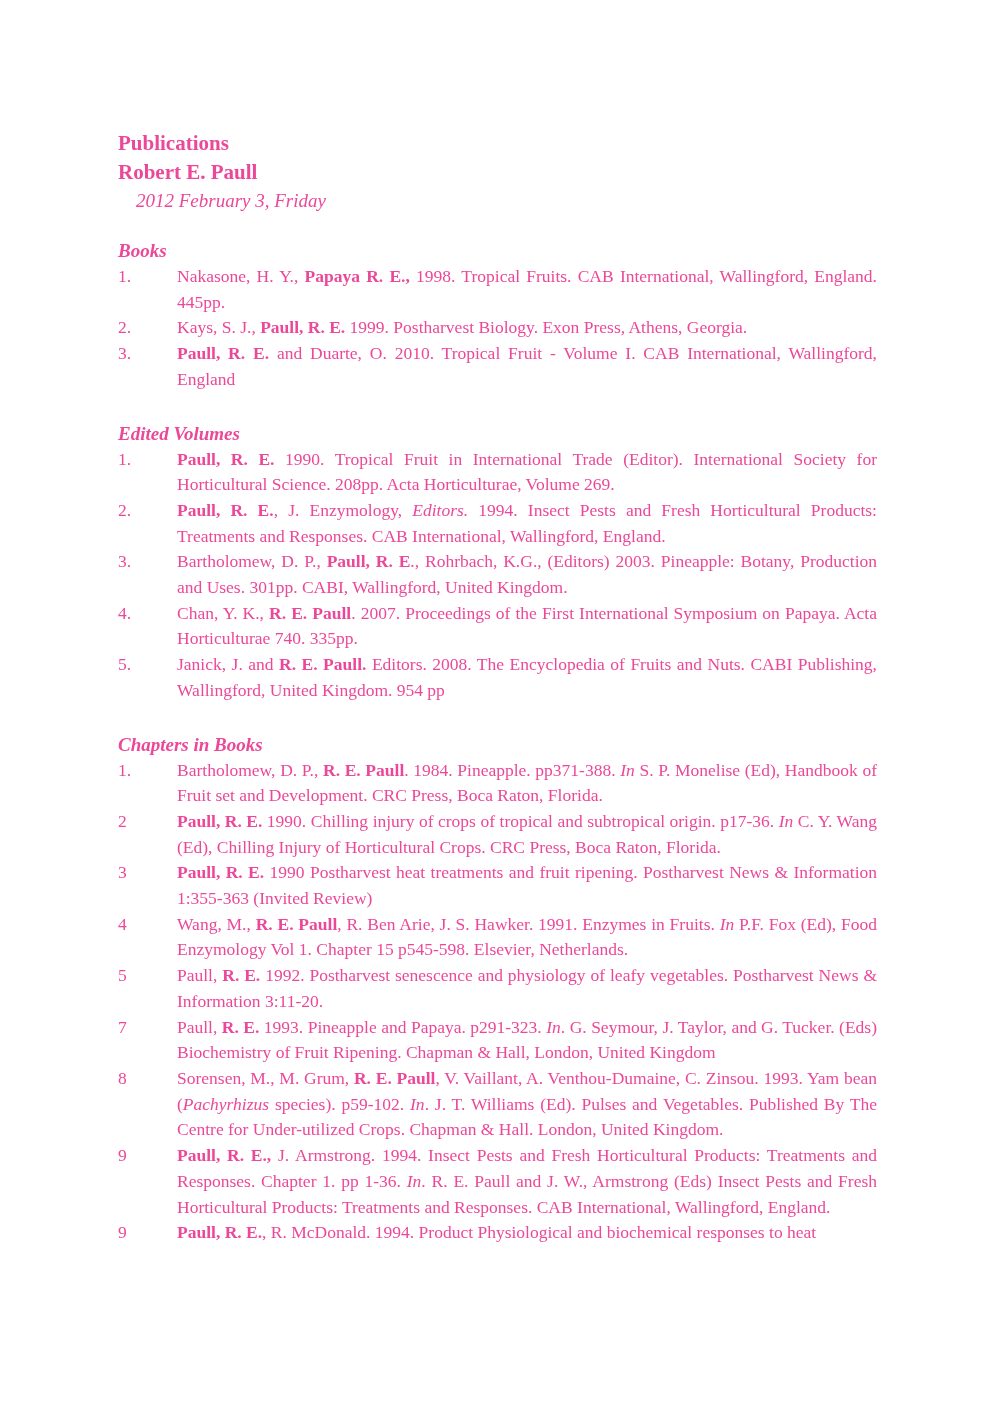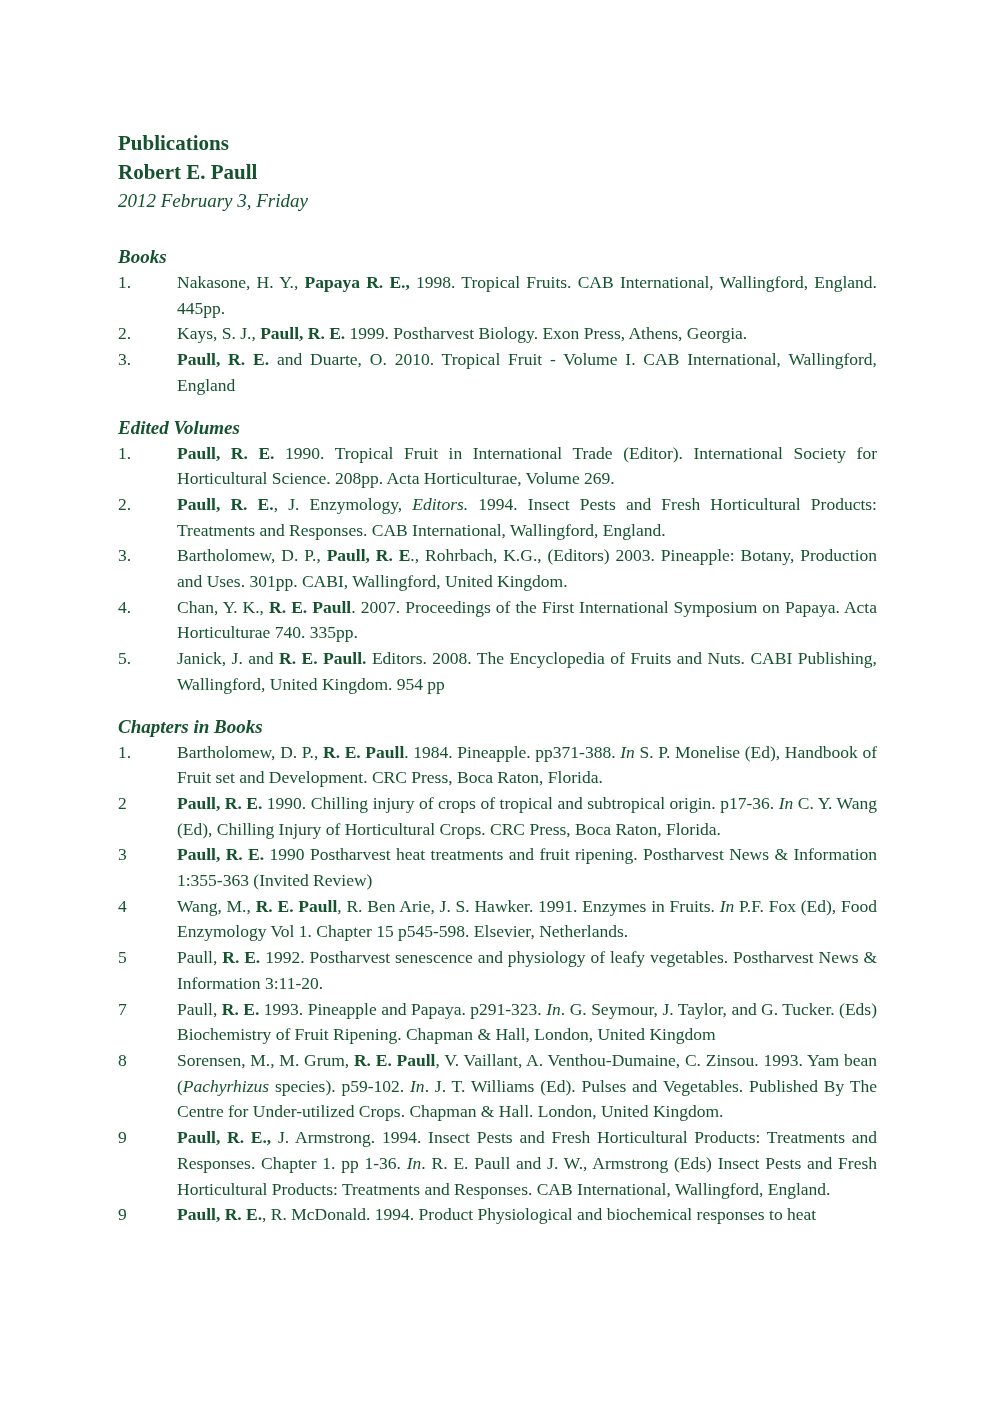--- a/index.html
+++ b/index.html
@@ -4,42 +4,43 @@
 <style>
   * { margin: 0; padding: 0; box-sizing: border-box; }
   html, body { background: #ffffff; }
   .page {
     position: relative;
     width: 992px;
     height: 1403px;
     background: #ffffff;
     overflow: hidden;
     font-family: "Liberation Serif", "DejaVu Serif", serif;
-    color: #14532d;
+    color: #ec4899;
     border-radius: 15px;
   }
   .content {
     position: absolute;
     left: 118px;
     top: 129px;
     width: 759px;
   }
   .doc-title,
   .doc-author {
     font-size: 21px;
     font-weight: bold;
     line-height: 29px;
   }
   .doc-date {
     font-size: 19px;
     font-style: italic;
     line-height: 28px;
+    margin-left: 18px;
   }
-  .pub-section { margin-top: 16px; }
-  .pub-section:first-of-type { margin-top: 29px; }
+  .pub-section { margin-top: 28px; }
+  .pub-section:first-of-type { margin-top: 23px; }
   .section-heading {
     font-size: 19px;
     font-weight: bold;
     font-style: italic;
     line-height: 26px;
   }
   .ref-list { list-style: none; }
   .ref-item {
     display: flex;
     font-size: 17.5px;

